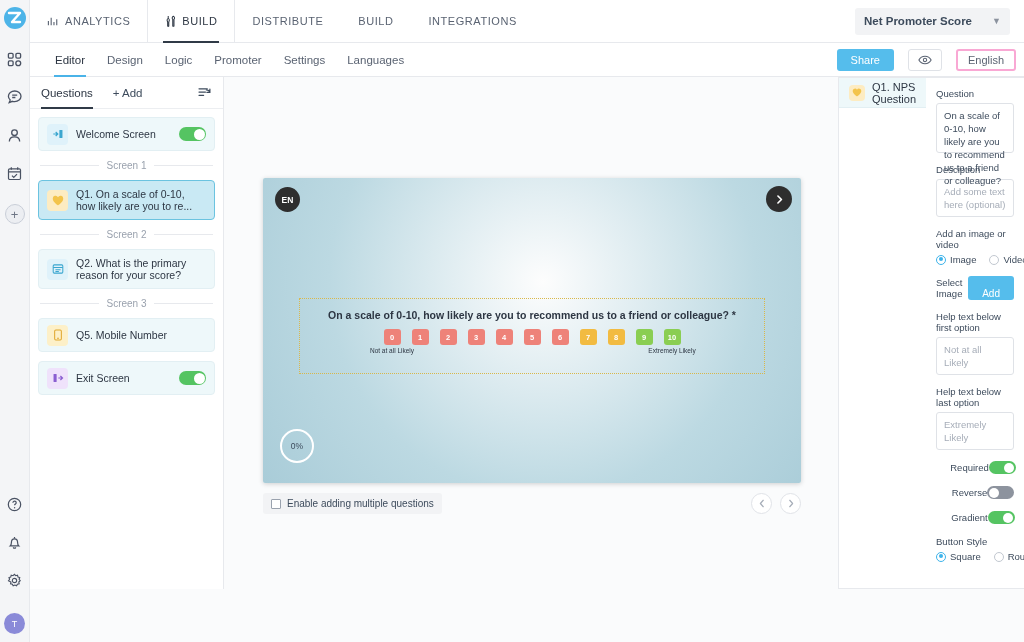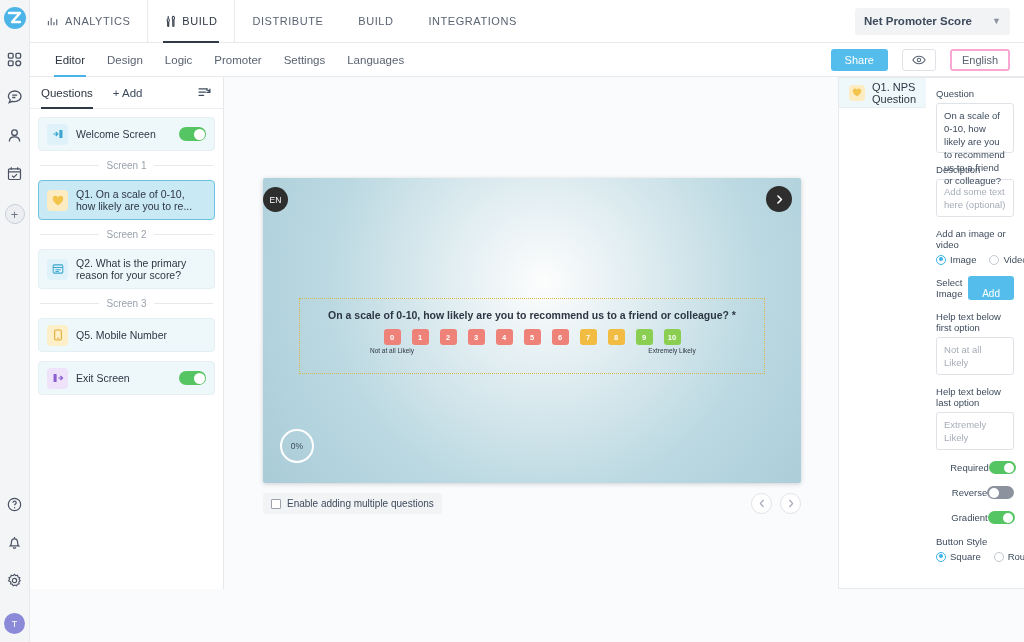--- a/index.html
+++ b/index.html
@@ -78,21 +78,21 @@
   }
   .subnav-item {
     font-size: 11.5px; color: #5a6372; padding: 0 11px; height: 34px;
     display: flex; align-items: center; cursor: pointer; position: relative;
   }
   .subnav-item.active { color: #2d3643; }
   .subnav-item.active::after {
     content: ""; position: absolute; left: 10px; right: 10px; bottom: 0;
     height: 2px; background: #4ab3e8;
   }
-  .subnav-right { margin-left: auto; display: flex; align-items: center; gap: 14px; padding-right: 14px; }
+  .subnav-right { margin-left: auto; display: flex; align-items: center; gap: 14px; padding-right: 8px; }
   .btn-share {
     background: #55bdec; color: #fff; font-size: 11px;
     border: none; border-radius: 3px; height: 22px; padding: 0 14px; cursor: pointer;
   }
   .btn-icon {
     width: 34px; height: 22px; border: 1px solid #dfe2e7; border-radius: 3px;
     background: #fff; display: flex; align-items: center; justify-content: center;
     cursor: pointer; color: #5a6372;
   }
   .btn-lang {
@@ -161,24 +161,24 @@
   .center { flex: 1 1 auto; position: relative; }
   .preview-wrap { position: absolute; left: 39px; top: 101px; }
   .preview {
     width: 538px; height: 305px; position: relative; overflow: hidden;
     border-radius: 2px;
     background:
       radial-gradient(circle at 52% 34%, #fdfdfd 0%, #e2eef2 26%, #bcd9e2 62%, #a9ccd8 100%);
     box-shadow: 0 1px 5px rgba(0,0,0,.18);
   }
   .en-badge {
-    position: absolute; left: 0; top: 9px;
+    position: absolute; left: 12px; top: 9px;
     width: 25px; height: 25px; border-radius: 50%;
     background: #2e2e2e; color: #fff; font-size: 8.5px;
-    display: flex; align-items: center; justify-content: center; cursor: pointer;
+    display: flex; align-items: center; justify-content: center; cursor: pointer; font-weight: bold;
   }
   .next-circle {
     position: absolute; right: 9px; top: 8px;
     width: 26px; height: 26px; border-radius: 50%;
     background: #2e2e2e; color: #fff;
     display: flex; align-items: center; justify-content: center; cursor: pointer;
   }
   .qblock {
     position: absolute; left: 36px; top: 120px; width: 466px; height: 76px;
     border: 1px dotted #d9b84b; padding-top: 10px;

